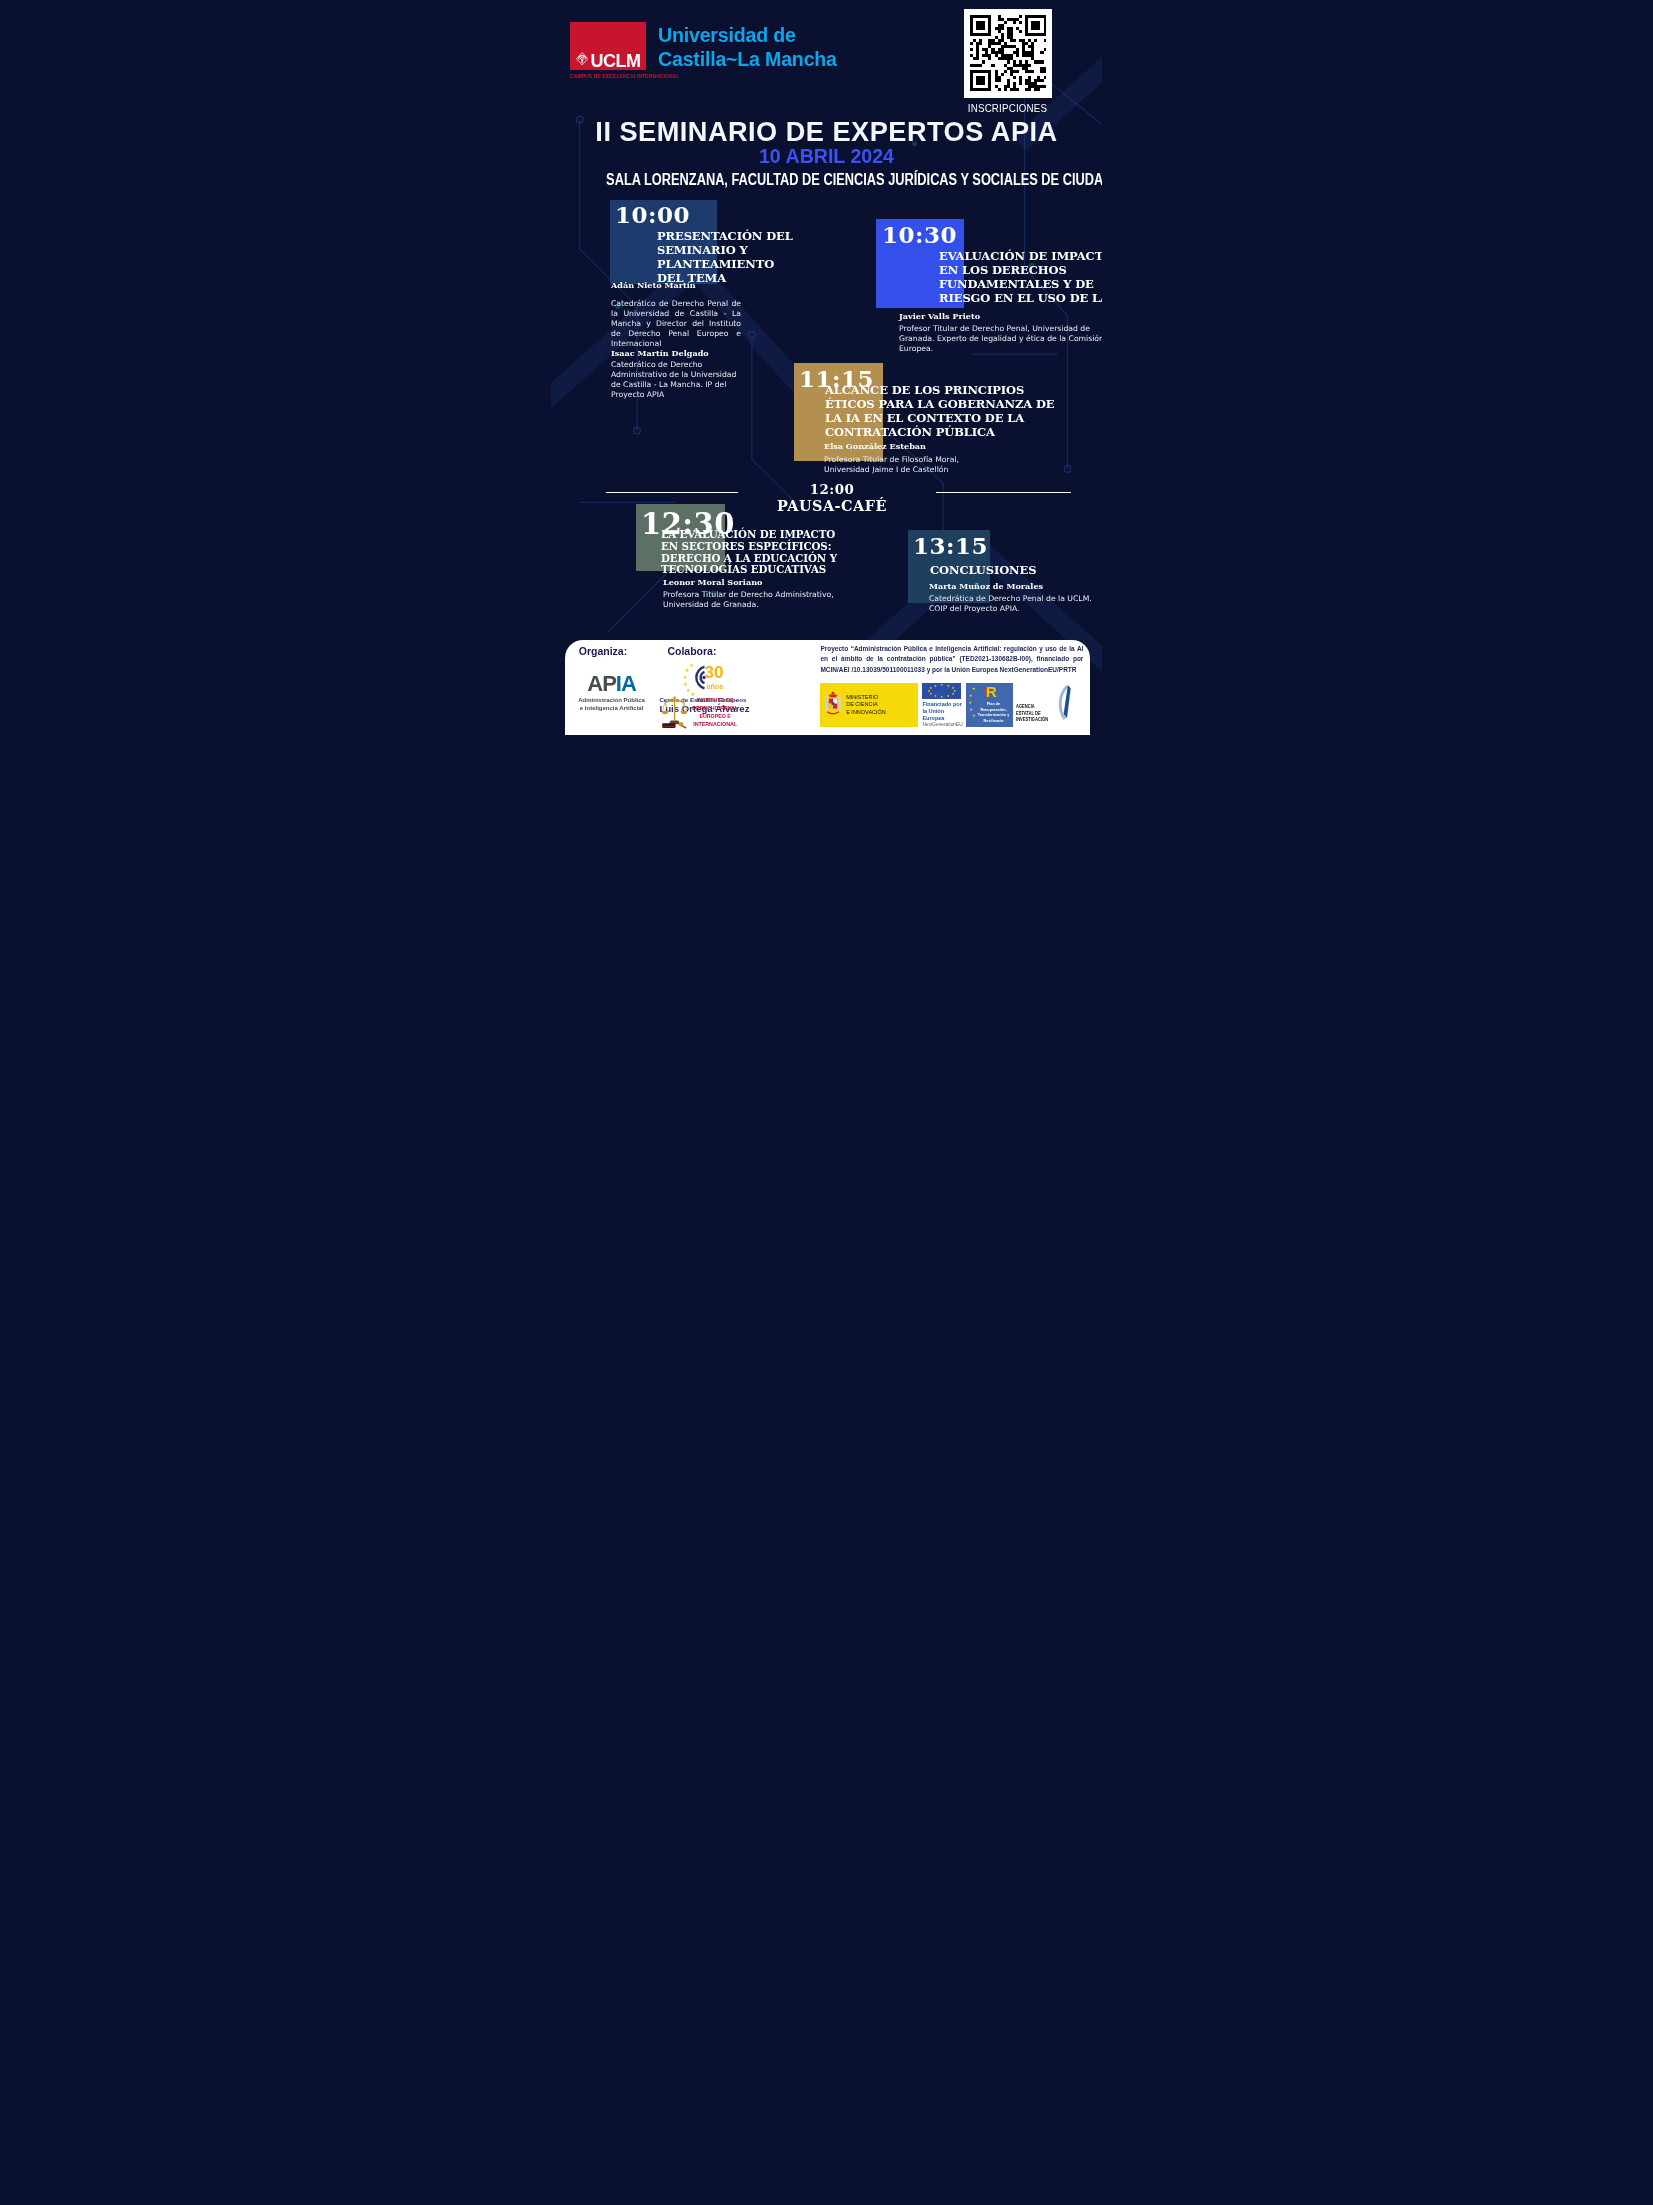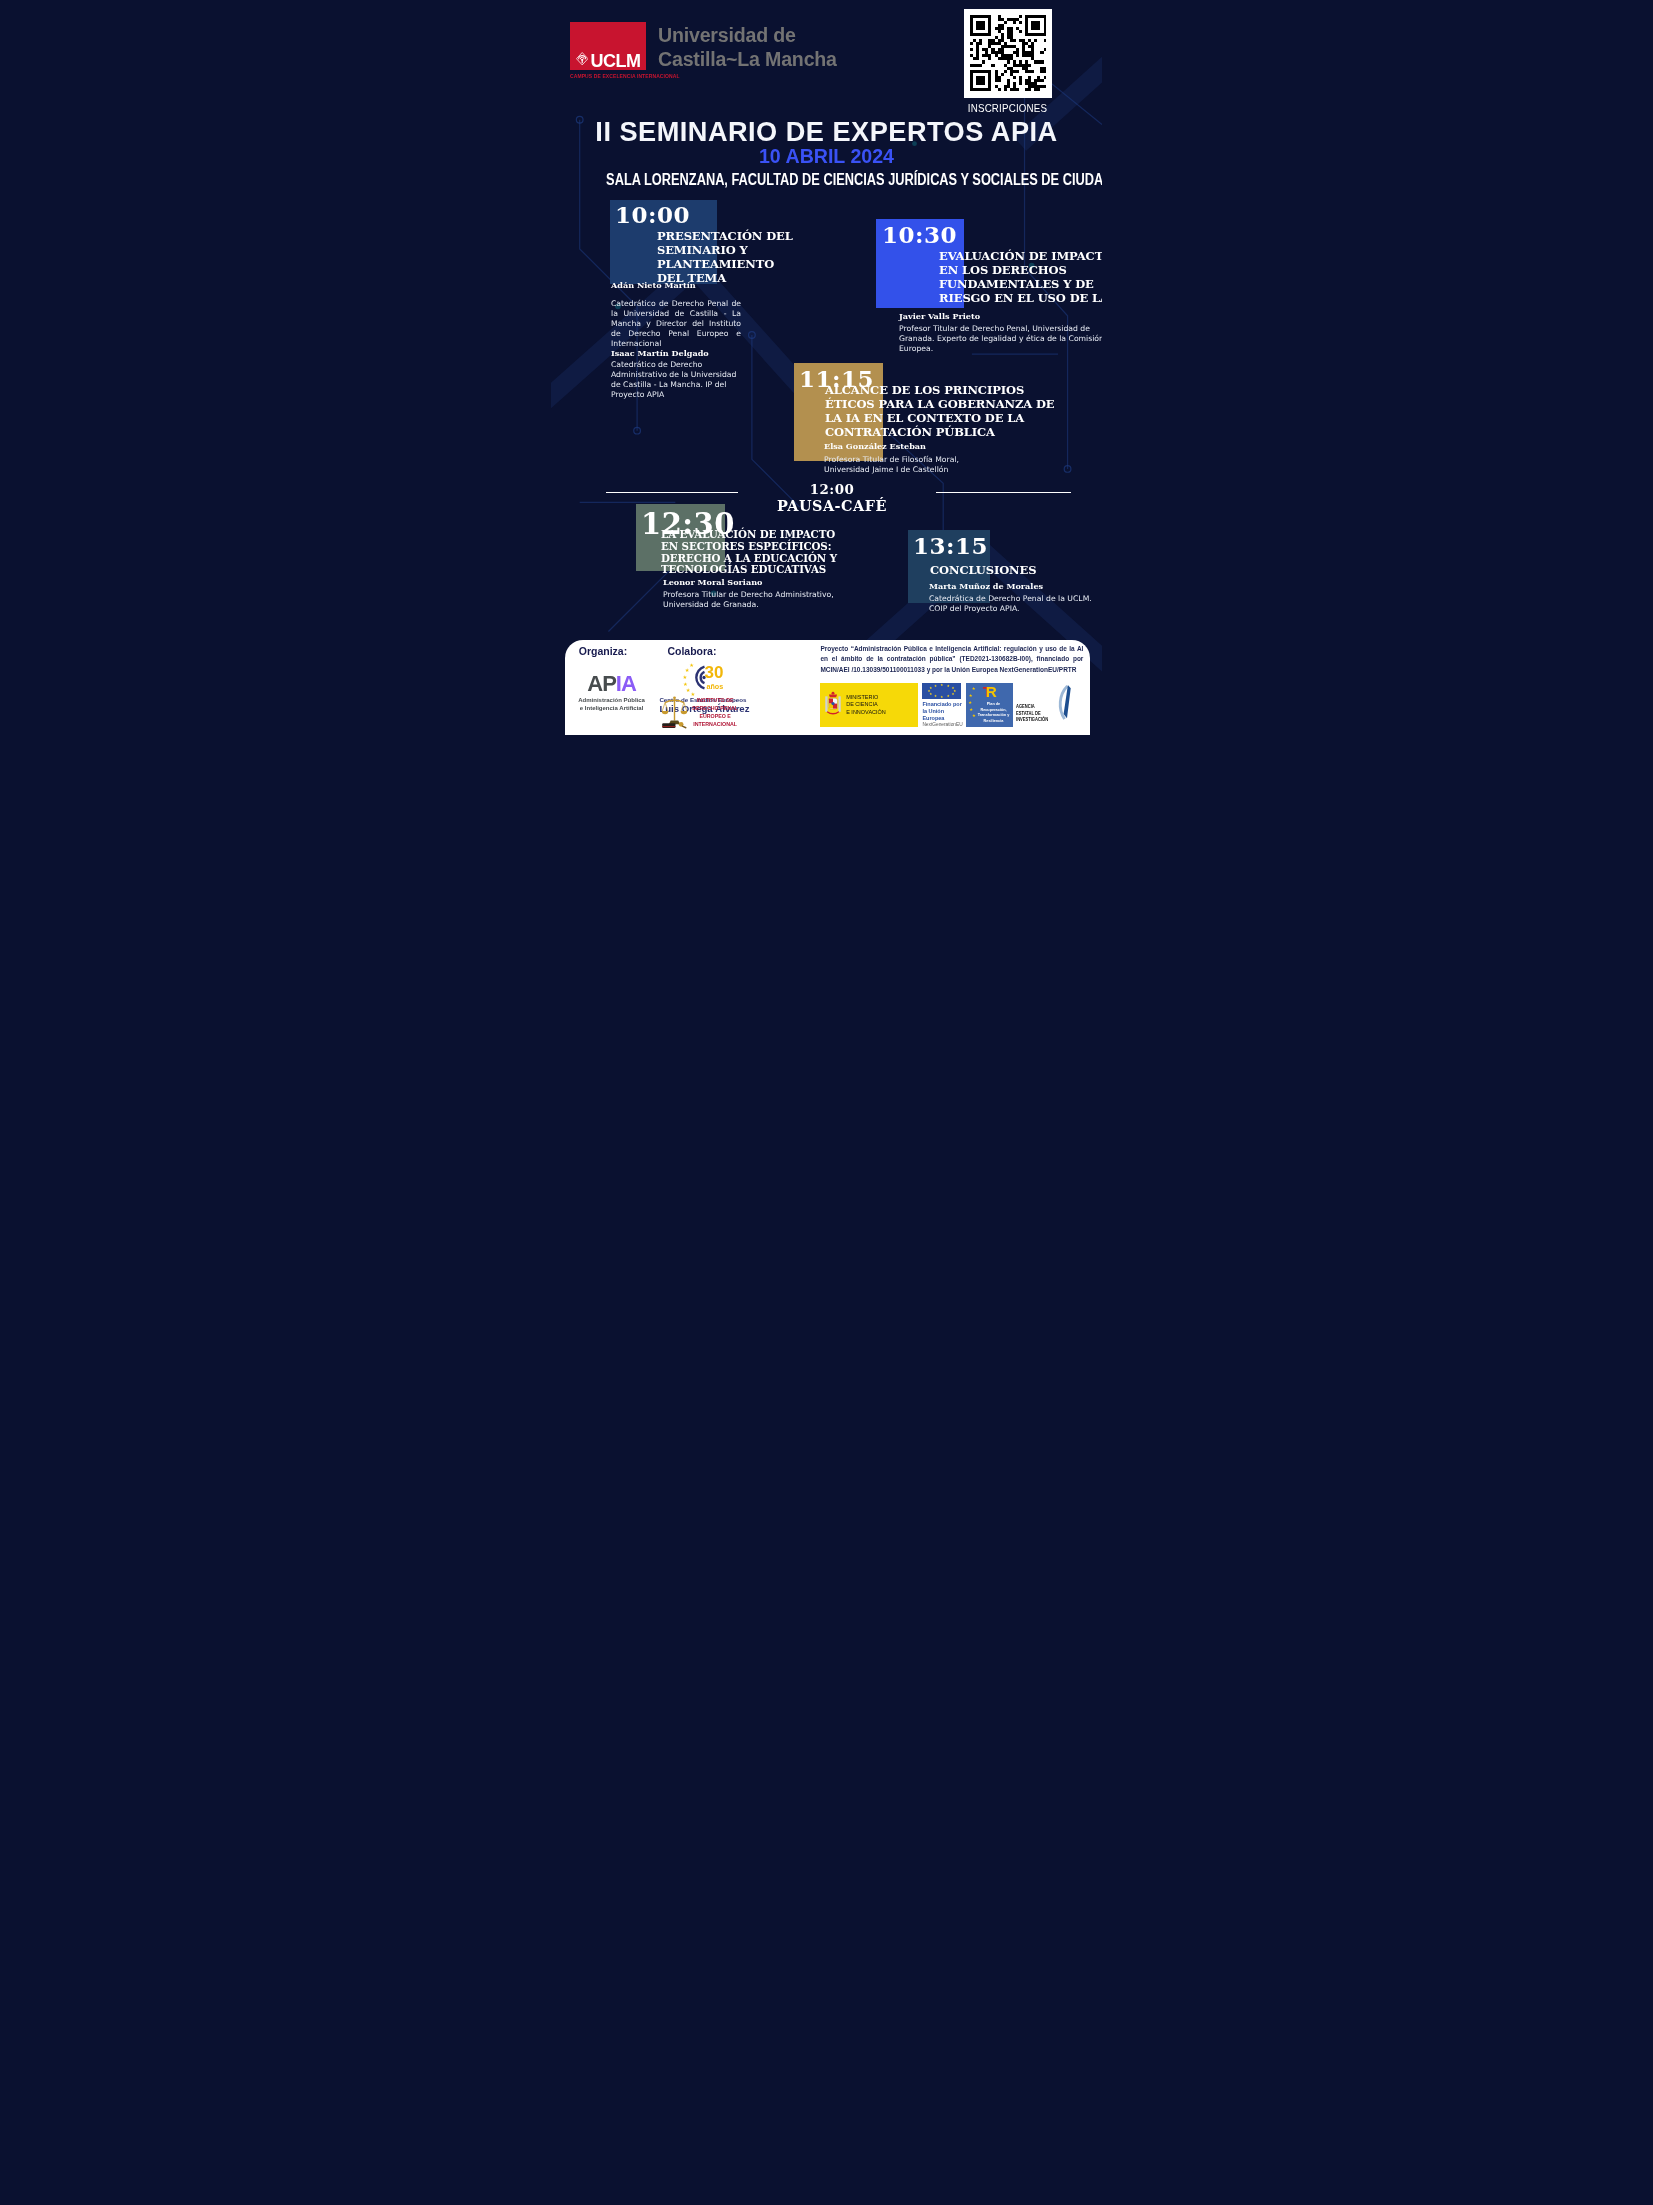--- a/index.html
+++ b/index.html
@@ -6,21 +6,21 @@
   .poster{position:relative;width:551px;height:735px;margin:0 auto;background:#0a1130;
           overflow:hidden;font-family:"Liberation Sans",sans-serif;}
   .abs{position:absolute;}
   .bg-svg{position:absolute;left:0;top:0;width:100%;height:100%;}
 
   
   .uclm-block{left:19px;top:22px;width:76px;height:48px;background:#c8142f;
               display:flex;align-items:flex-end;justify-content:center;gap:2.4px;padding-bottom:2px;box-sizing:border-box;}
   .uclm-acronym{color:#fff;font-weight:bold;font-size:18px;line-height:.78;letter-spacing:-0.5px;}
   .campus-line{left:19px;top:73px;color:#c8142f;font-weight:bold;font-size:5px;letter-spacing:0.1px;}
-  .univ-name{left:107px;top:24px;color:#737373;font-weight:bold;font-size:19.6px;line-height:1.22;letter-spacing:-0.2px;}
+  .univ-name{left:107px;top:24px;color:#0ea5e9;font-weight:bold;font-size:19.6px;line-height:1.22;letter-spacing:-0.2px;}
 
   .qr-box{left:413px;top:8.6px;width:88px;height:89px;background:#fff;padding:5.7px;box-sizing:border-box;}
   .qr-box svg{width:100%;height:100%;}
   .inscriptions{left:404px;top:102px;width:105px;text-align:center;color:#fff;font-size:11.5px;
                 letter-spacing:0.2px;transform:scaleX(.85);}
 
   
   .main-title{left:0;top:116px;width:100%;text-align:center;color:#f4f6fb;font-weight:bold;
               font-size:28px;letter-spacing:0.5px;transform:scaleX(.97);}
   .date-line{left:0;top:145px;width:100%;text-align:center;color:#3a52f5;font-weight:bold;font-size:19.6px;}
@@ -78,21 +78,21 @@
   
   .footer{left:14.4px;top:640px;width:525px;height:95px;background:#fff;border-radius:18px 18px 0 0;}
   .footer .abs{position:absolute;}
   .f-label{font-weight:bold;font-size:10.5px;color:#171a4e;}
   .organiza{left:13.4px;top:5.3px;}
   .colabora{left:102px;top:5.3px;}
 
   .apia{left:5.7px;top:33px;width:81px;text-align:center;}
   .apia-word{font-size:22px;font-weight:bold;letter-spacing:-1px;line-height:1;}
   .apia-ap{color:#474c4e;}
-  .apia-ia{color:#8b5cf6;}
+  .apia-ia{color:#0369a1;}
   .apia-sub{font-size:6px;font-weight:bold;color:#474c4e;line-height:1.3;margin-top:1.9px;}
 
   .cee{left:94px;top:22px;display:flex;align-items:center;gap:1.9px;flex-direction:column;}
   .cee-icon{position:relative;width:44px;height:32px;}
   .cee-star{position:absolute;color:#f3c50d;font-size:5.3px;}
   .cee-arcs{position:absolute;left:11.5px;top:2.9px;}
   .cee-num{position:absolute;left:22px;top:1px;color:#f2b70a;font-weight:bold;font-size:17px;}
   .cee-anios{position:absolute;left:24px;top:20px;color:#f2b70a;font-weight:bold;font-size:7.2px;}
   .cee-text{color:#2b3272;line-height:1.15;}
   .cee-l1{font-size:6.2px;font-weight:bold;}

